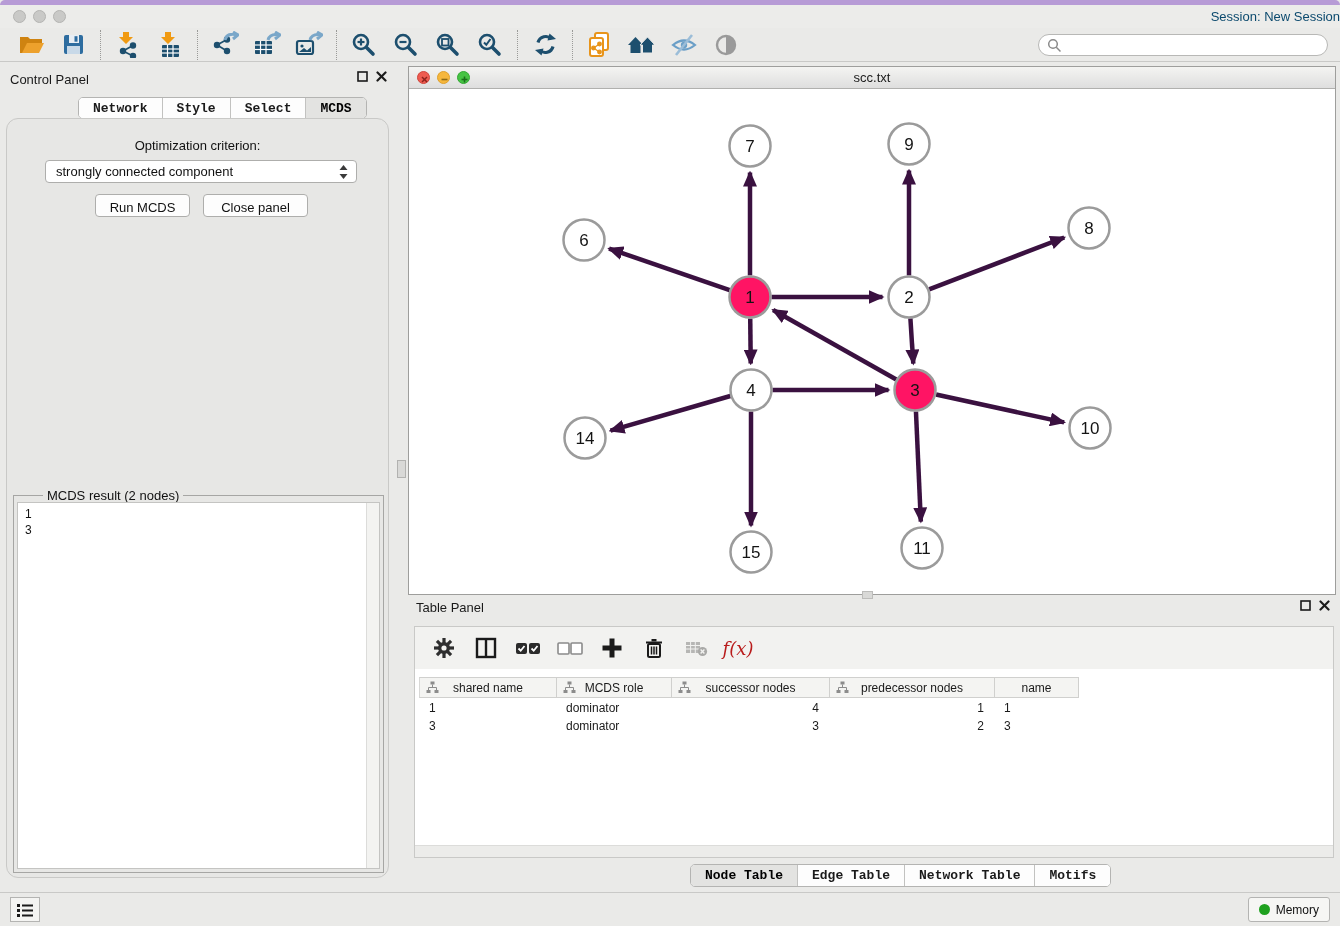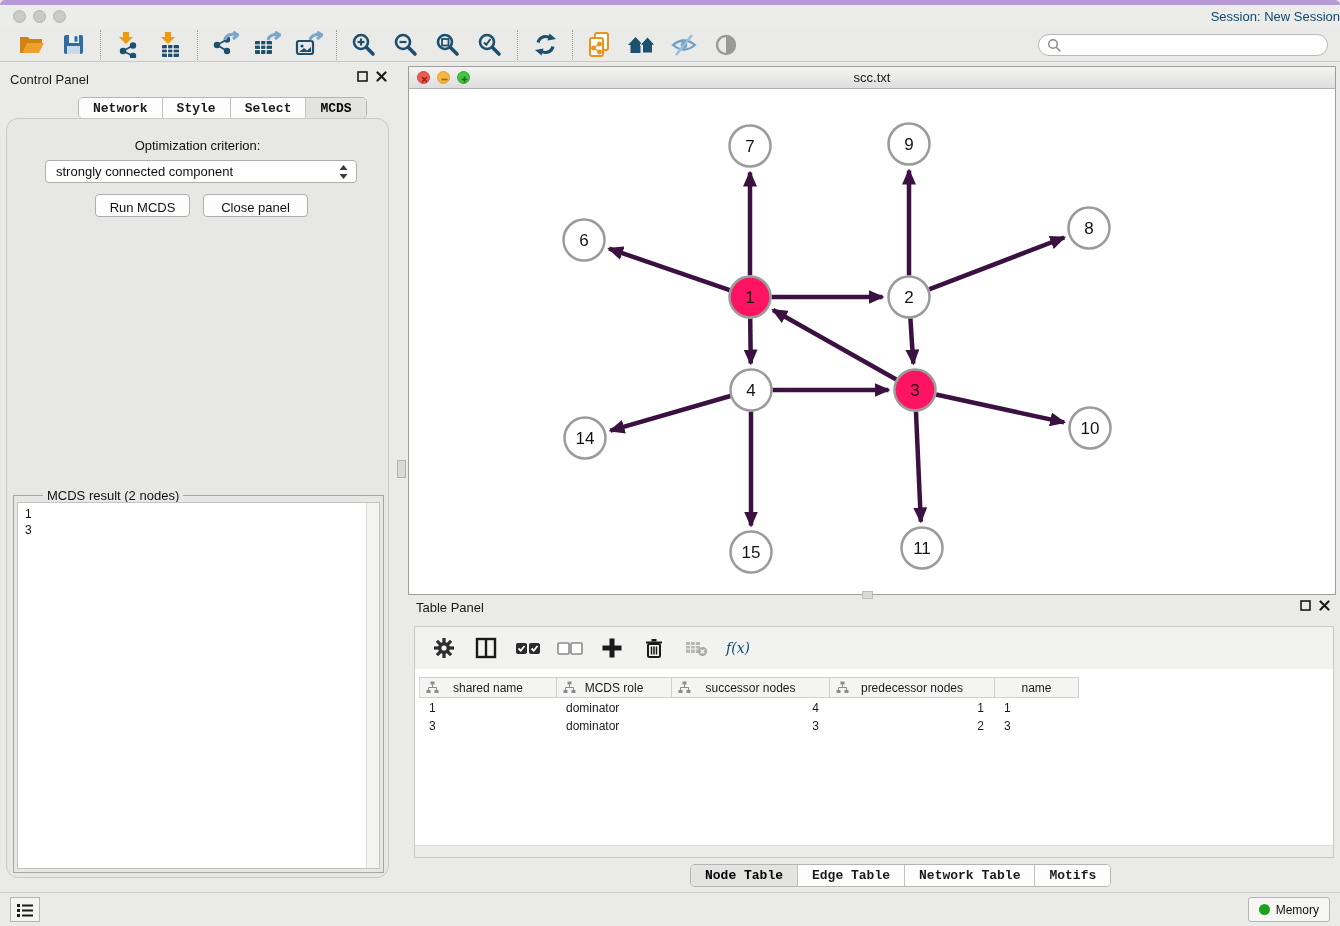--- a/index.html
+++ b/index.html
@@ -52,21 +52,21 @@
   .traffic { position:absolute; top:4px; width:13px; height:13px; border-radius:50%; }
   .scc-canvas { position:absolute; left:0; top:22px; width:926px; height:505px; background:#fff; }
   .h-handle { position:absolute; left:862px; top:591px; width:11px; height:8px; background:#d9d9d7; border:1px solid #bcbcba; }
 
   
   .tp-title { position:absolute; left:416px; top:600px; font-size:13px; color:#1a1a1a; }
   .tp-btns { position:absolute; right:10px; top:600px; display:flex; gap:8px; align-items:center; }
   .tp-box { position:absolute; left:414px; top:626px; width:920px; height:232px; background:#ffffff; border:1px solid #c9c9c7; }
   .tp-toolbar { position:absolute; left:0; top:0; right:0; height:42px; background:#f2f2f0; display:flex; align-items:center; padding-left:10px; gap:4px; }
   .tp-tbtn { width:38px; height:34px; background:transparent; border:none; display:flex; align-items:center; justify-content:center; }
-  .fx { font-family:"DejaVu Serif", serif; font-style:italic; font-size:14px; color:#0c4a6e; }
+  .fx { font-family:"DejaVu Serif", serif; font-style:italic; font-size:18px; color:#b91c1c; }
   .tp-table { position:absolute; left:4px; top:50px; }
   .thead { display:flex; border-top:1px solid #d0d0ce; border-bottom:1px solid #d0d0ce; border-left:1px solid #d8d8d6; }
   .th { height:19px; background:#f4f4f2; border-right:1px solid #d0d0ce; display:flex; align-items:center; justify-content:center; gap:6px; font-size:12px; color:#1a1a1a; position:relative; }
   .th svg { position:absolute; left:6px; top:3px; }
   .trow { display:flex; height:16px; align-items:center; font-size:12px; color:#1a1a1a; margin-top:2px; }
   .td { padding:0 10px; }
   .td.num { text-align:right; }
   .c0 { width:137px; } .c1 { width:115px; } .c2 { width:158px; } .c3 { width:165px; } .c4 { width:84px; }
   .tp-bottom-strip { position:absolute; left:0; right:0; bottom:0; height:12px; background:#ececea; border-top:1px solid #dcdcda; }
   .tp-tabs { position:absolute; left:690px; top:864px; display:flex; height:23px; border:1px solid #b4b4b2; border-radius:5px; overflow:hidden; background:#fff; }

